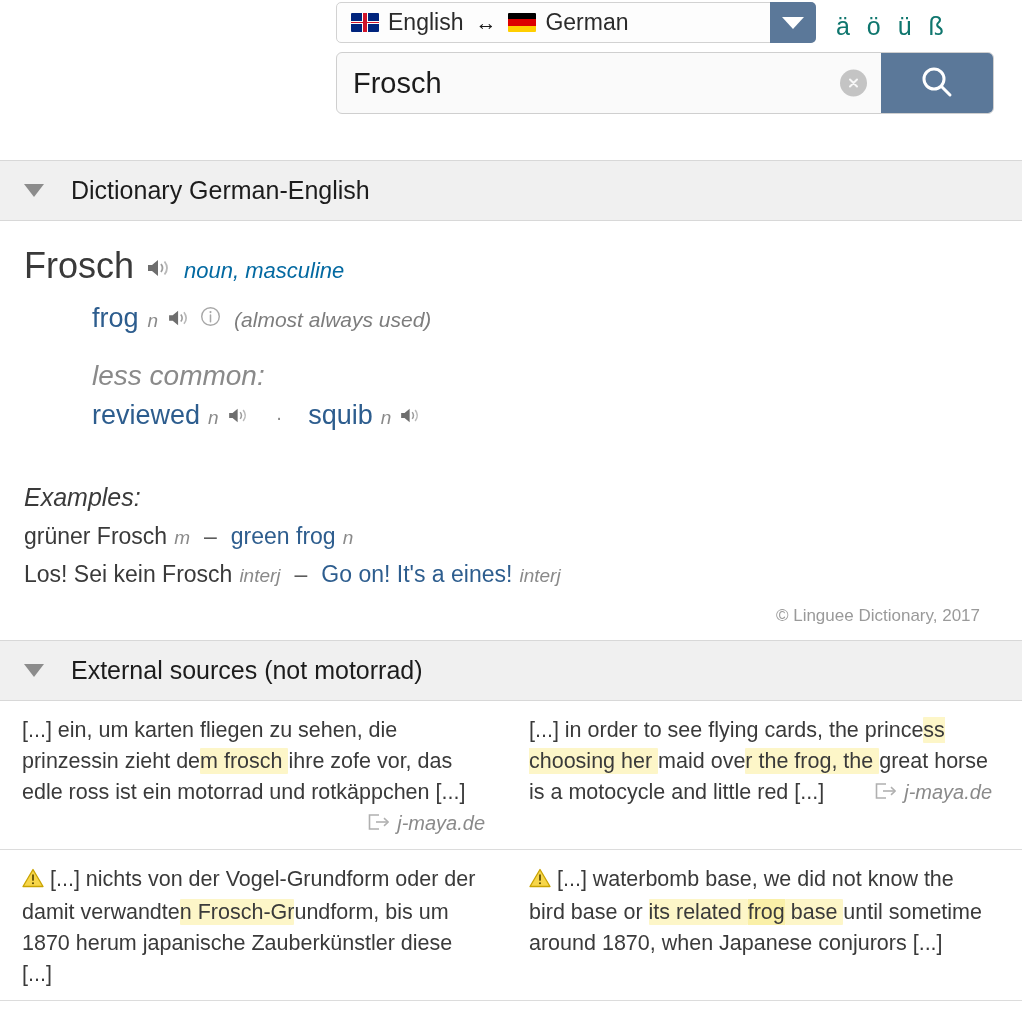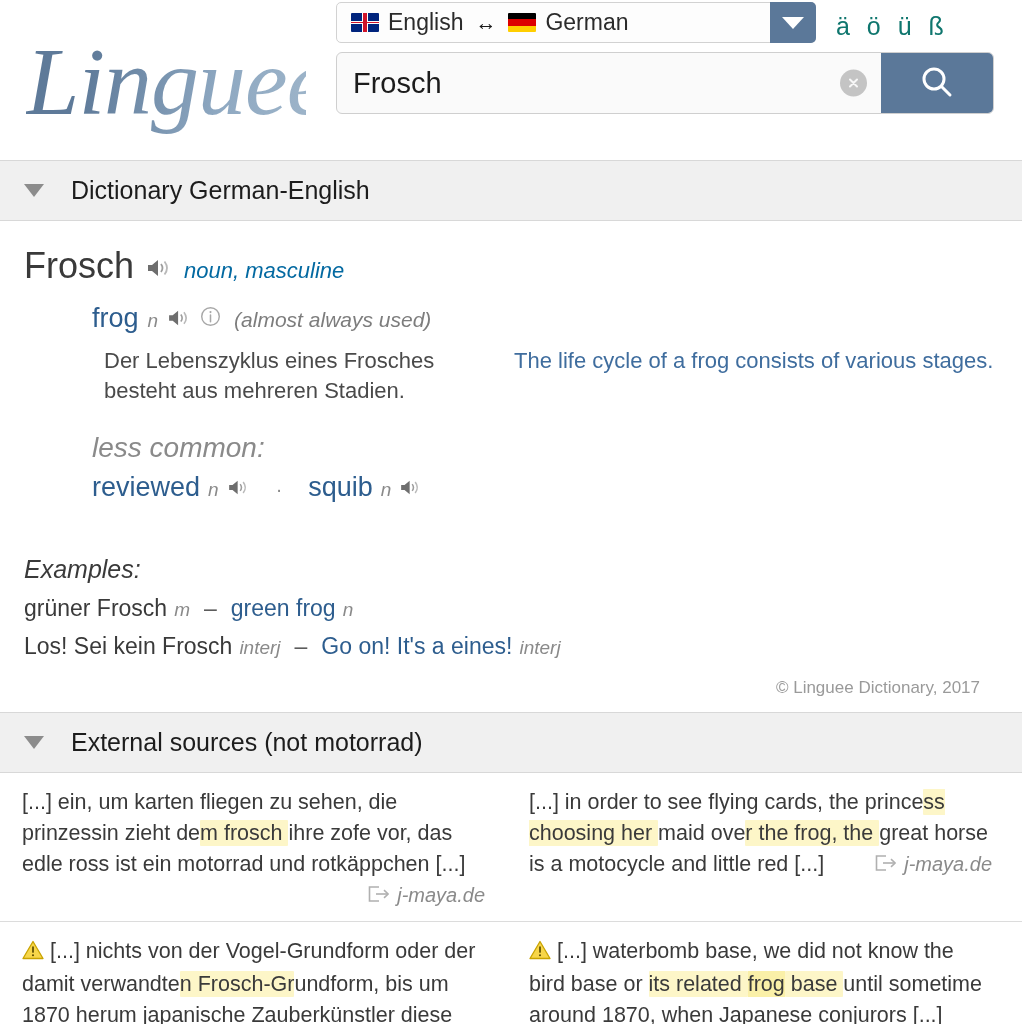--- a/index.html
+++ b/index.html
@@ -348,21 +348,20 @@
     color: #8a8a8a;
     cursor: pointer;
   }
   .ext-link-icon { flex: 0 0 auto; }
 </style>
 </head>
 <body>
 
 <div class="header">
 
-  <div class="logo">Linguee</div>
 
   <div class="lang-select">
     <div class="lang-inner">
       <span class="flag flag-gb">
           <i></i>
         </span>
       <span>English</span>
       <span class="swap-arrow">↔</span>
       <span class="flag flag-de"></span>
       <span>German</span>
@@ -427,24 +426,20 @@
         <svg width="21" height="21" viewBox="0 0 22 22" aria-hidden="true">
           <circle cx="11" cy="11" r="9.2" fill="none" stroke="#a8a8a8" stroke-width="1.5"></circle>
           <circle cx="11" cy="6.4" r="1.1" fill="#a8a8a8"></circle>
           <path d="M11 9.5 v7" stroke="#a8a8a8" stroke-width="1.6" stroke-linecap="round"></path>
         </svg>
       </span>
       <span class="usage-note">(almost always used)</span>
     </div>
   </div>
 
-  <div class="examples-pair">
-    <div class="ex-src">Der Lebenszyklus eines Frosches besteht aus mehreren Stadien.</div>
-    <div class="ex-tgt">The life cycle of a frog consists of various stages.</div>
-  </div>
 
   <div class="less-common-label">less common:</div>
 
   <div class="less-common-row">
     <span class="trans-word">reviewed</span>
     <span class="gram">n</span>
     <span>
       <svg width="23" height="17" viewBox="0 0 26 20" aria-hidden="true">
         <path d="M2 7 h4 L12 2 v16 L6 13 H2 z" fill="#6e6e6e"></path>
         <path d="M15 6 q3 4 0 8" fill="none" stroke="#9d9d9d" stroke-width="1.8"></path>

